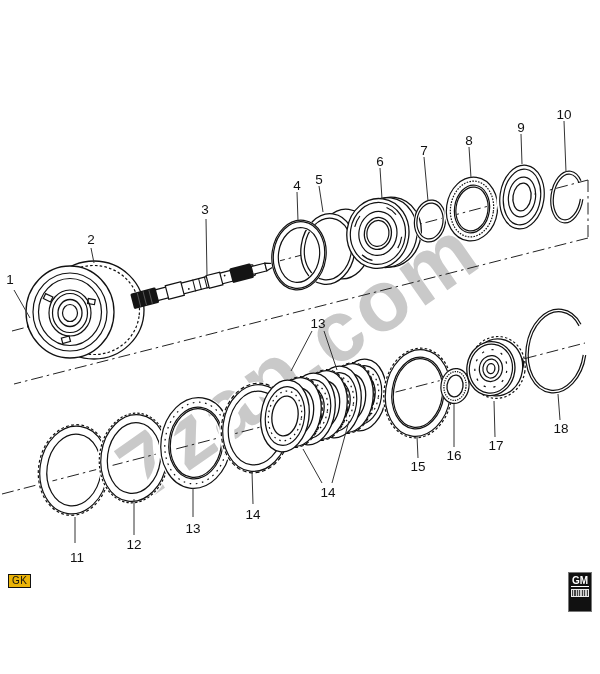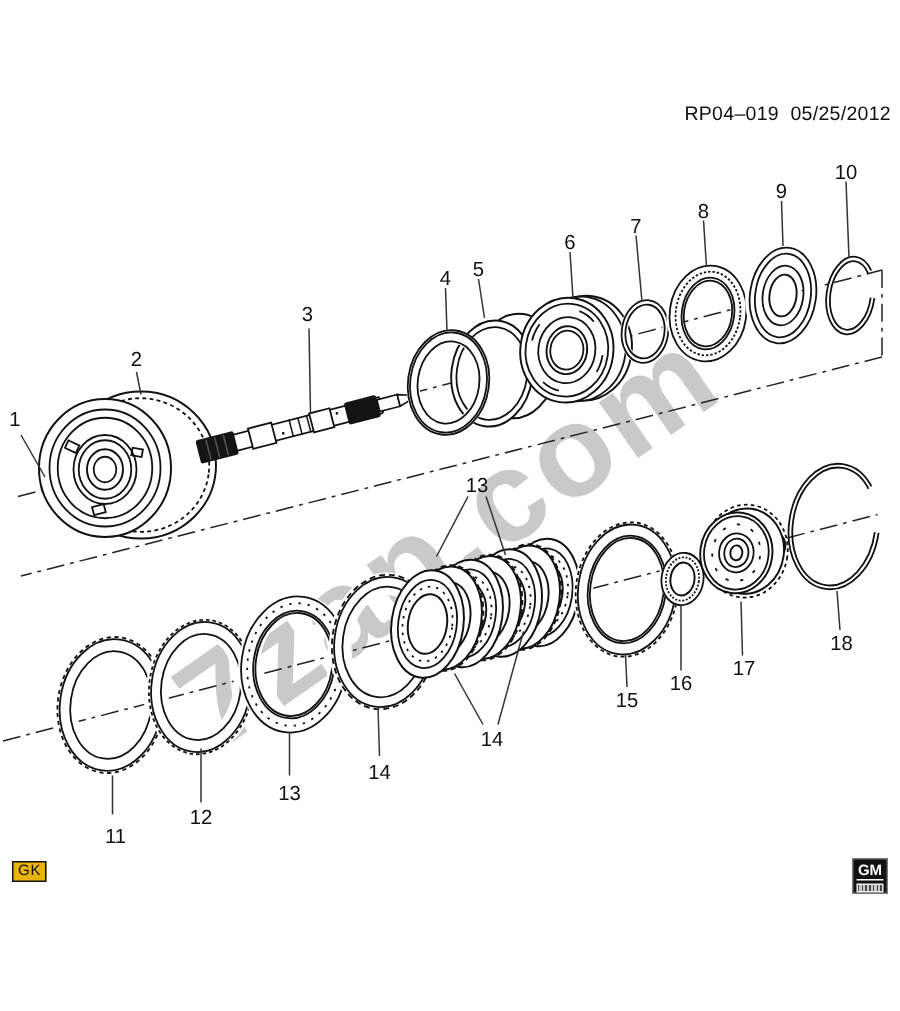--- a/index.html
+++ b/index.html
@@ -10,21 +10,21 @@
   .doc-header {
     position:absolute; top:68px; right:6px; font-size:13px; color:#111;
     white-space:pre; letter-spacing:0.2px;
   }
   .gk-box {
     position:absolute; left:8px; top:574px; border:1.5px solid #111;
     background:#eab308; color:#111; font-size:10px; line-height:12px;
     padding:0 3px; letter-spacing:0.5px;
   }
   .gm-box {
-    position:absolute; left:568px; top:572px; width:24px; height:24px;
+    position:absolute; left:568px; top:572px; width:24px; height:40px;
     background:#111; border:1px solid #777; box-sizing:border-box;
     display:flex; flex-direction:column; align-items:center;
   }
   .gm-text {
     color:#fff; font-weight:bold; font-size:10px; line-height:11px;
     border-bottom:1px solid #fff; margin-top:2px; padding:0 1px;
   }
   .gm-strip {
     margin-top:2px; width:16px; height:6px; border:1px solid #eee;
     background:repeating-linear-gradient(90deg,#444 0 1px,#ccc 1px 2.5px);
@@ -36,21 +36,20 @@
   .wf  { fill:#fff; stroke:#111; stroke-width:1.3; }
   .mask{ fill:none; stroke:#fff; }
   .leader { stroke:#333; stroke-width:1; fill:none; }
   .callout { font:13.5px "Liberation Sans", sans-serif; fill:#111; text-anchor:middle; }
 </style>
 </head>
 <body>
 
 <div class="canvas">
 
-  <div class="doc-header">RP04–019  05/25/2012</div>
 
   <svg width="600" height="674" viewBox="0 0 600 674">
 
     <text class="wm" x="298" y="358" dy="30" text-anchor="middle" transform="rotate(-35 298 358)">7zap.com</text>
 
     <g>
       <path class="axis" d="M 12 331 L 588 180"></path>
       <path class="axis" d="M 588 180 L 588 238"></path>
     </g>
     <g>

